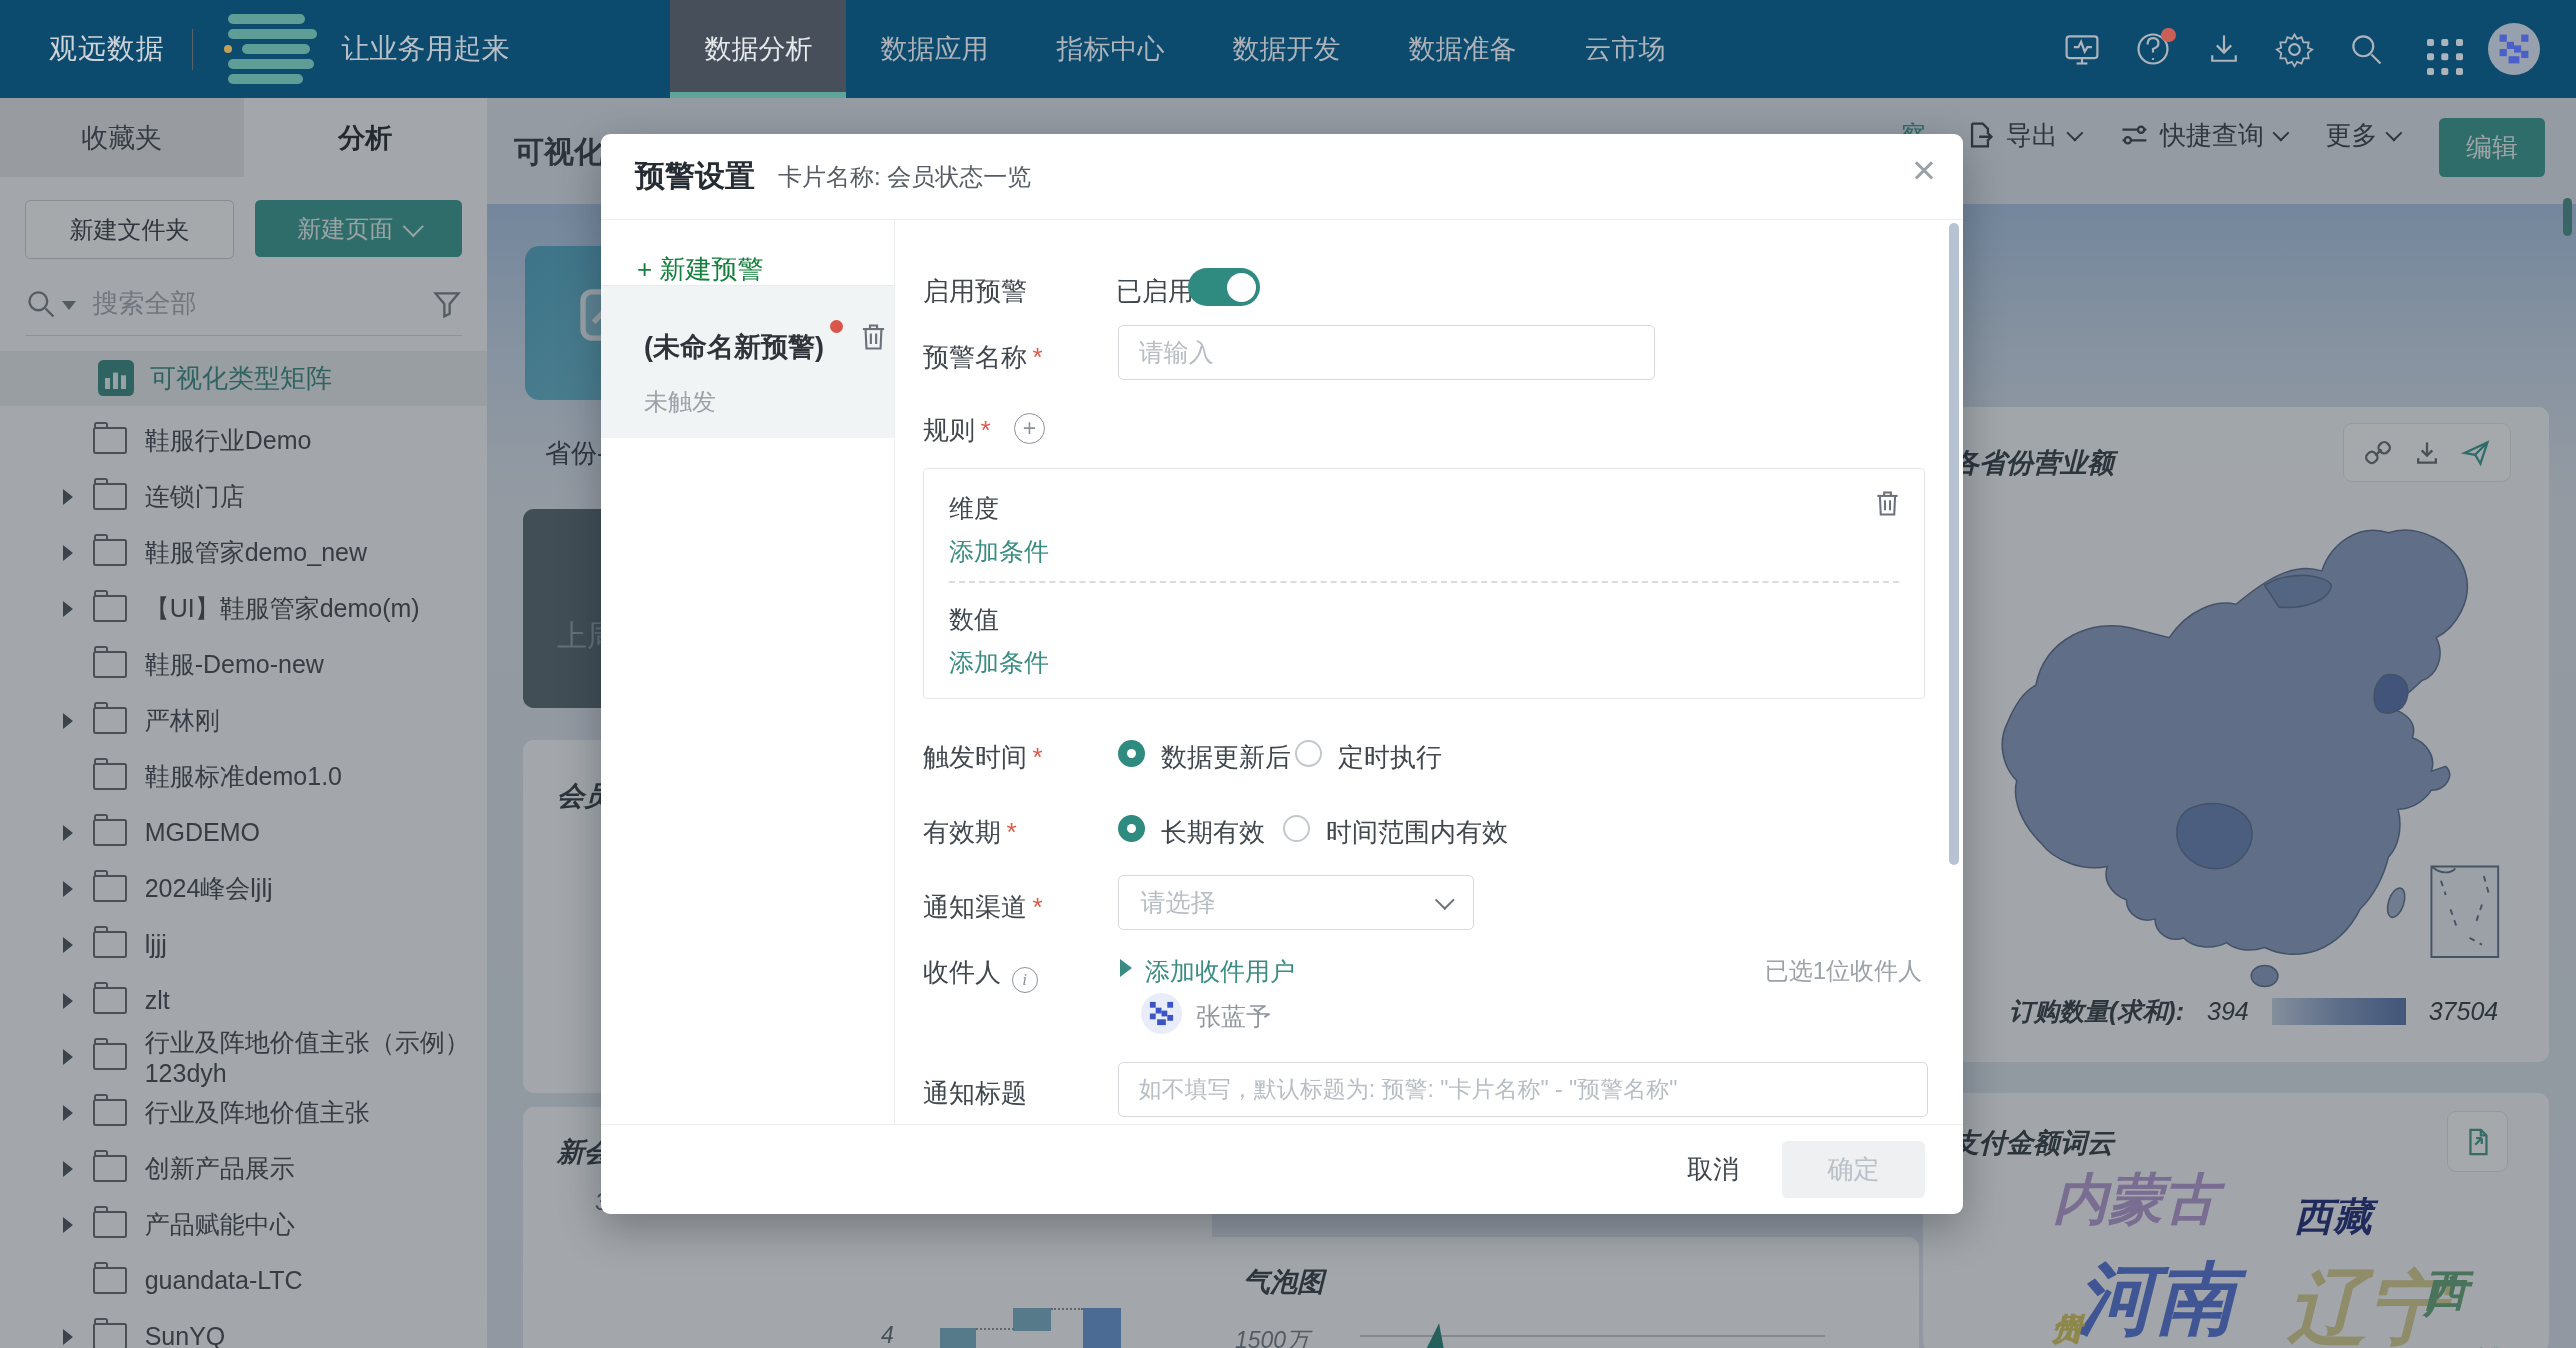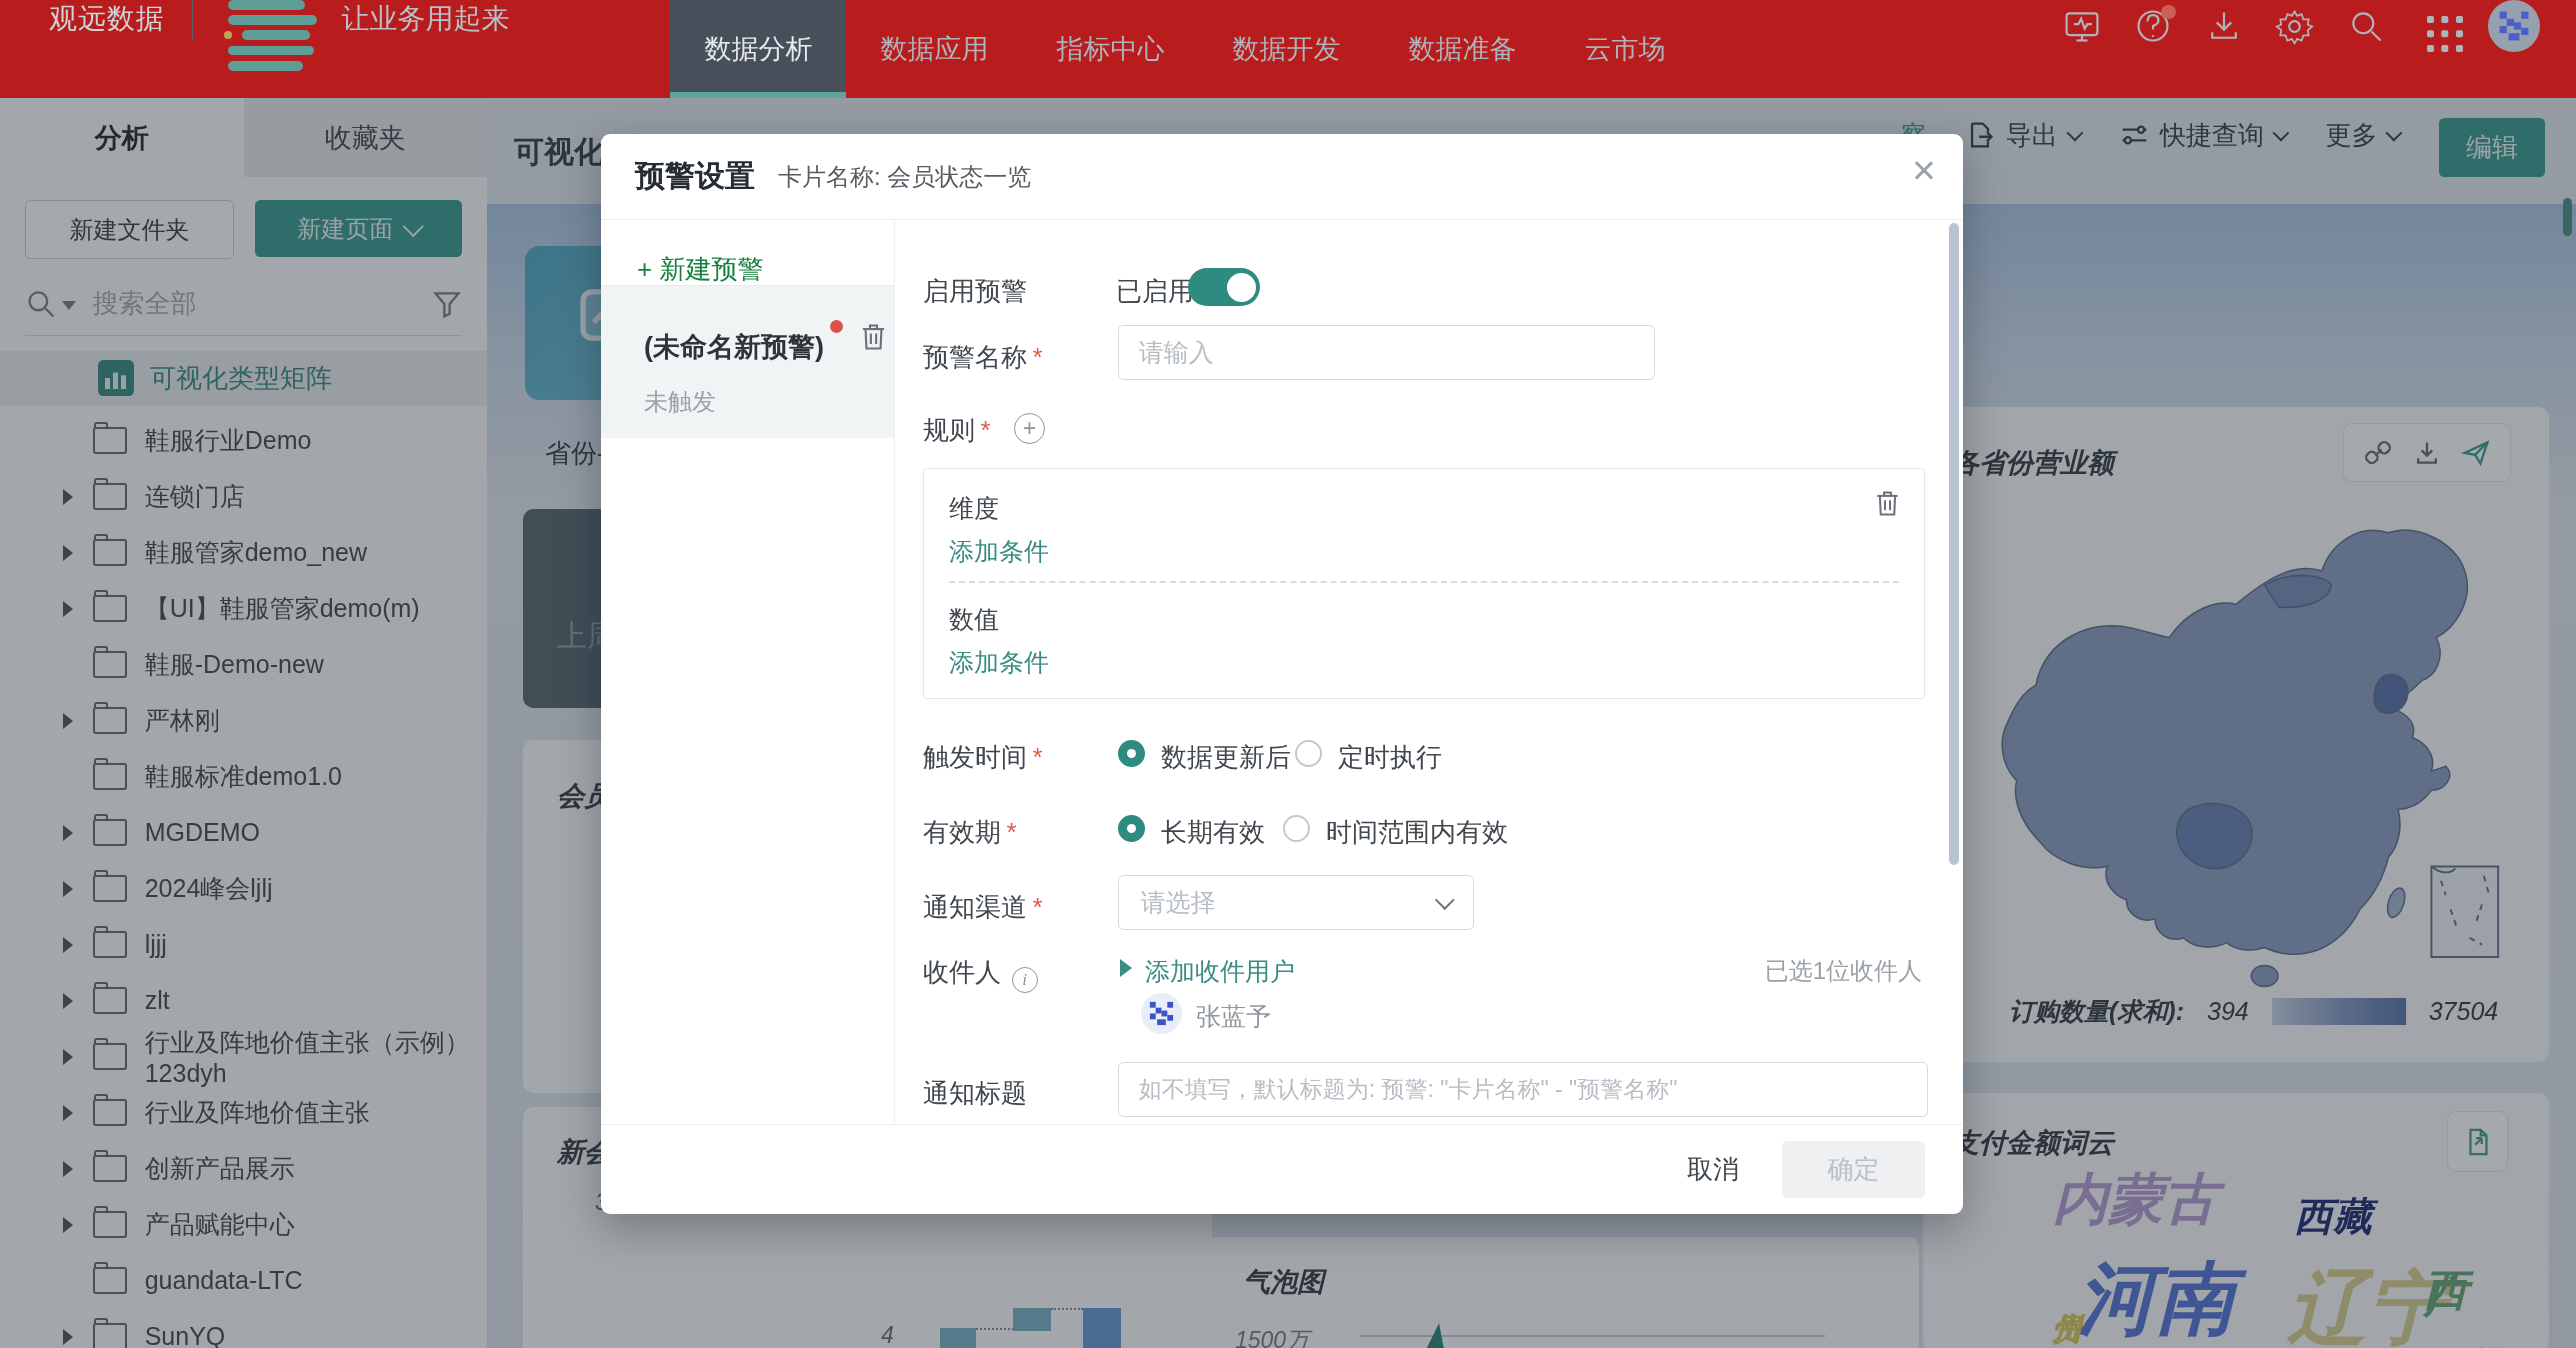--- a/index.html
+++ b/index.html
@@ -1,21 +1,21 @@
 <!DOCTYPE html>
 <html style="font-size:14.3px"><head>
 <meta charset="utf-8">
 <style>
   html,body{margin:0;padding:0;}
   body{font-family:"Liberation Sans","DejaVu Sans",sans-serif;}
   #root{position:relative;width:2576px;height:1349px;overflow:hidden;background:#dde3ea;}
   .abs{position:absolute;}
 
   
-  #navbar{position:absolute;left:0;top:0;width:2576px;height:98px;background:#b91c1c;display:flex;align-items:flex-start;z-index:60;}
+  #navbar{position:absolute;left:0;top:0;width:2576px;height:98px;background:#0c4a6e;display:flex;align-items:center;z-index:60;}
   .brand{color:#ced3d8;font-size:28px;margin-left:49px;letter-spacing:0.9px;}
   .brand-div{width:1.8px;height:41px;background:#5a616a;margin:0 27px;}
   .logo-bars{display:flex;flex-direction:column;gap:5.4px;width:98px;}
   .logo-bars i{display:block;height:9.8px;border-radius:5.4px;background:#5f9e97;}
   .logo-bars i:nth-child(1){width:77px;margin-left:7.2px;}
   .logo-bars i:nth-child(2){width:89px;margin-left:7.2px;}
   .logo-bars i:nth-child(3){width:68px;margin-left:21.5px;position:relative;}
   .logo-bars i:nth-child(3)::before{content:"";position:absolute;left:-18px;top:0.9px;width:8px;height:8px;border-radius:50%;background:#c2a355;}
   .logo-bars i:nth-child(4){width:86px;margin-left:7.2px;}
   .logo-bars i:nth-child(5){width:75px;margin-left:7.2px;}
@@ -224,22 +224,22 @@
               <rect x="28" y="22" width="8" height="8"></rect>
               <rect x="14" y="28" width="12" height="8"></rect>
             </g>
           </svg>
       </span>
     </div>
   </div>
 
   <div id="sidebar">
     <div id="side-tabs">
+      <div class="side-tab">收藏夹</div>
       <div class="side-tab active">分析</div>
-      <div class="side-tab">收藏夹</div>
     </div>
     <div id="side-btns">
       <div class="btn-outline">新建文件夹</div>
       <div class="btn-teal">
           <span>新建页面</span>
           <span class="chev"></span>
         </div>
     </div>
     <div id="side-search">
       <svg width="32" height="32" viewBox="0 0 36 36">

